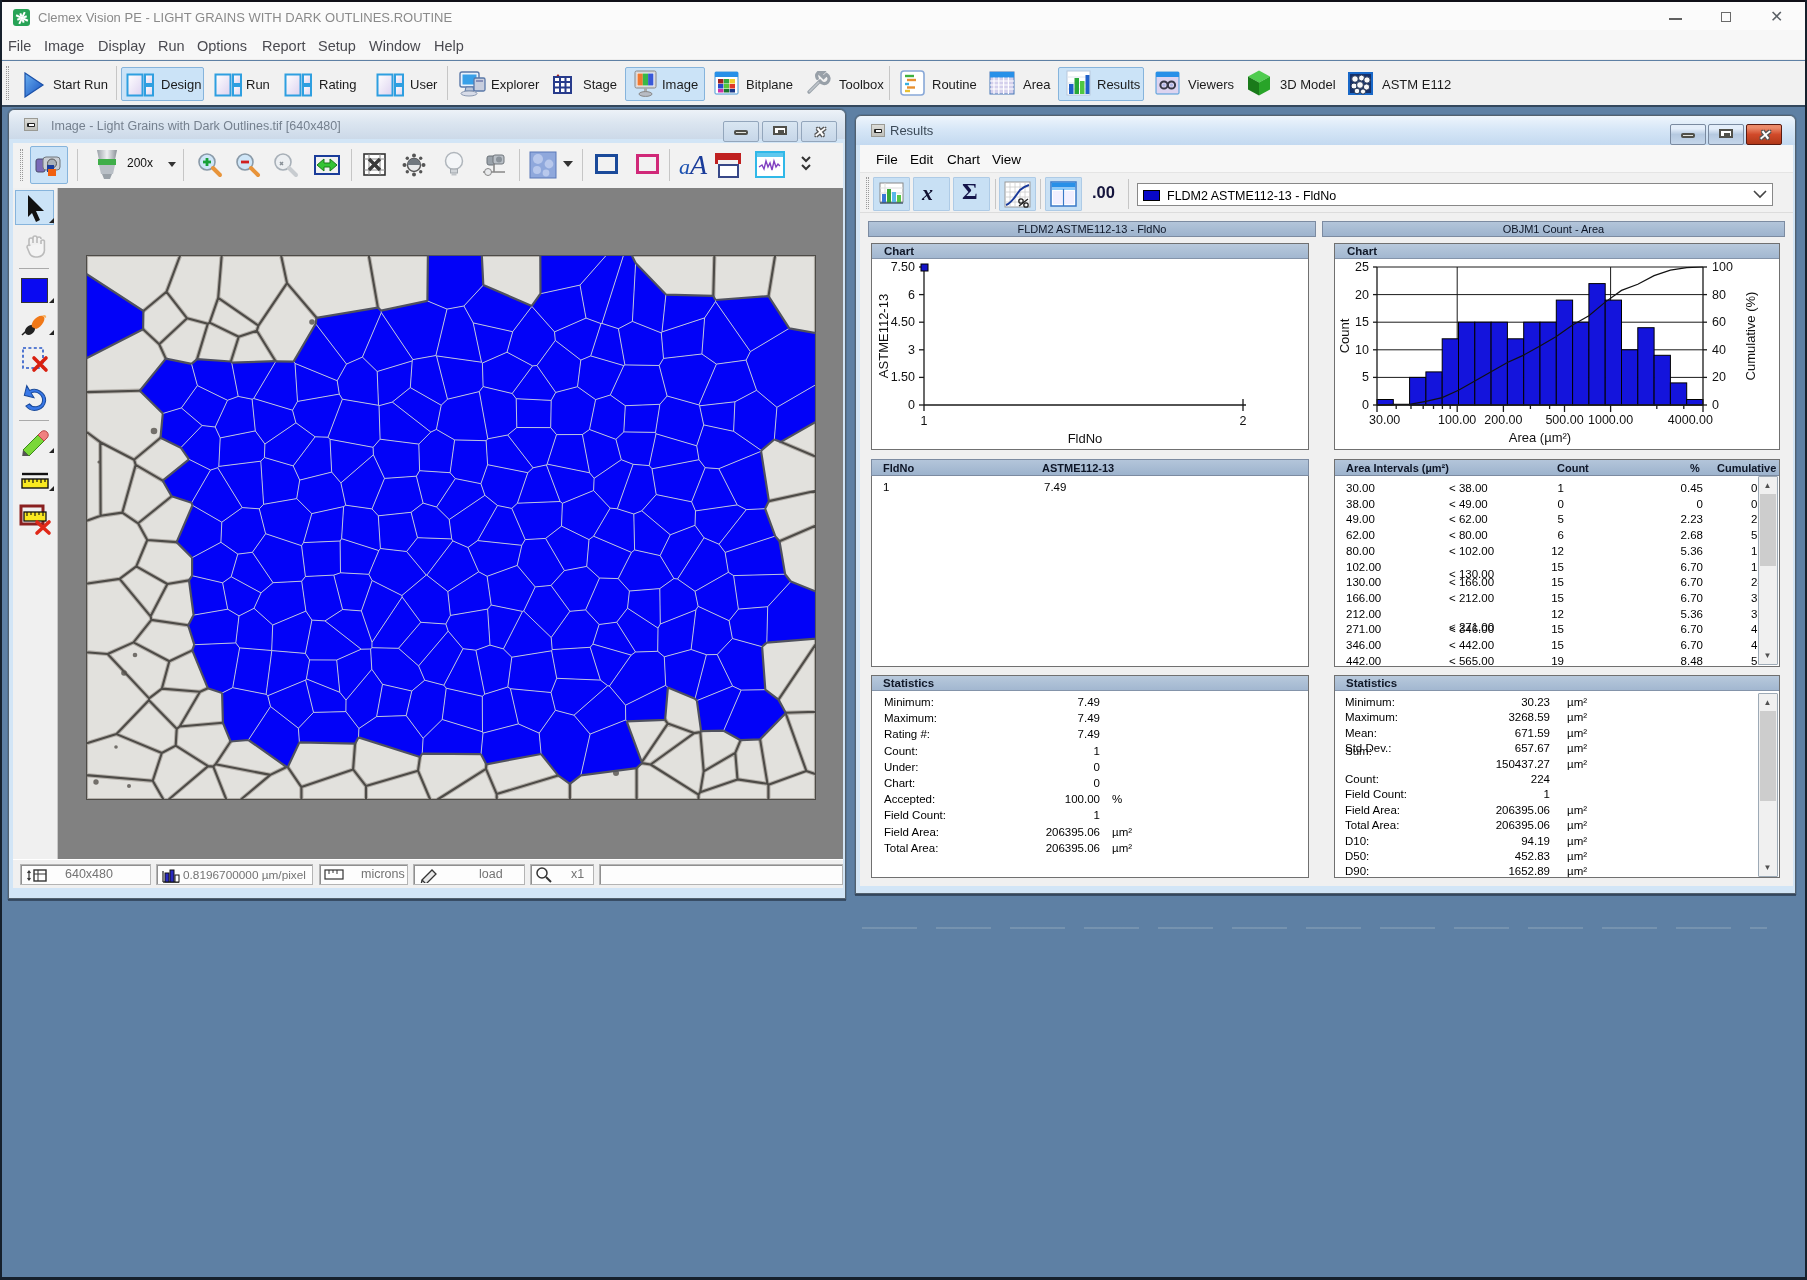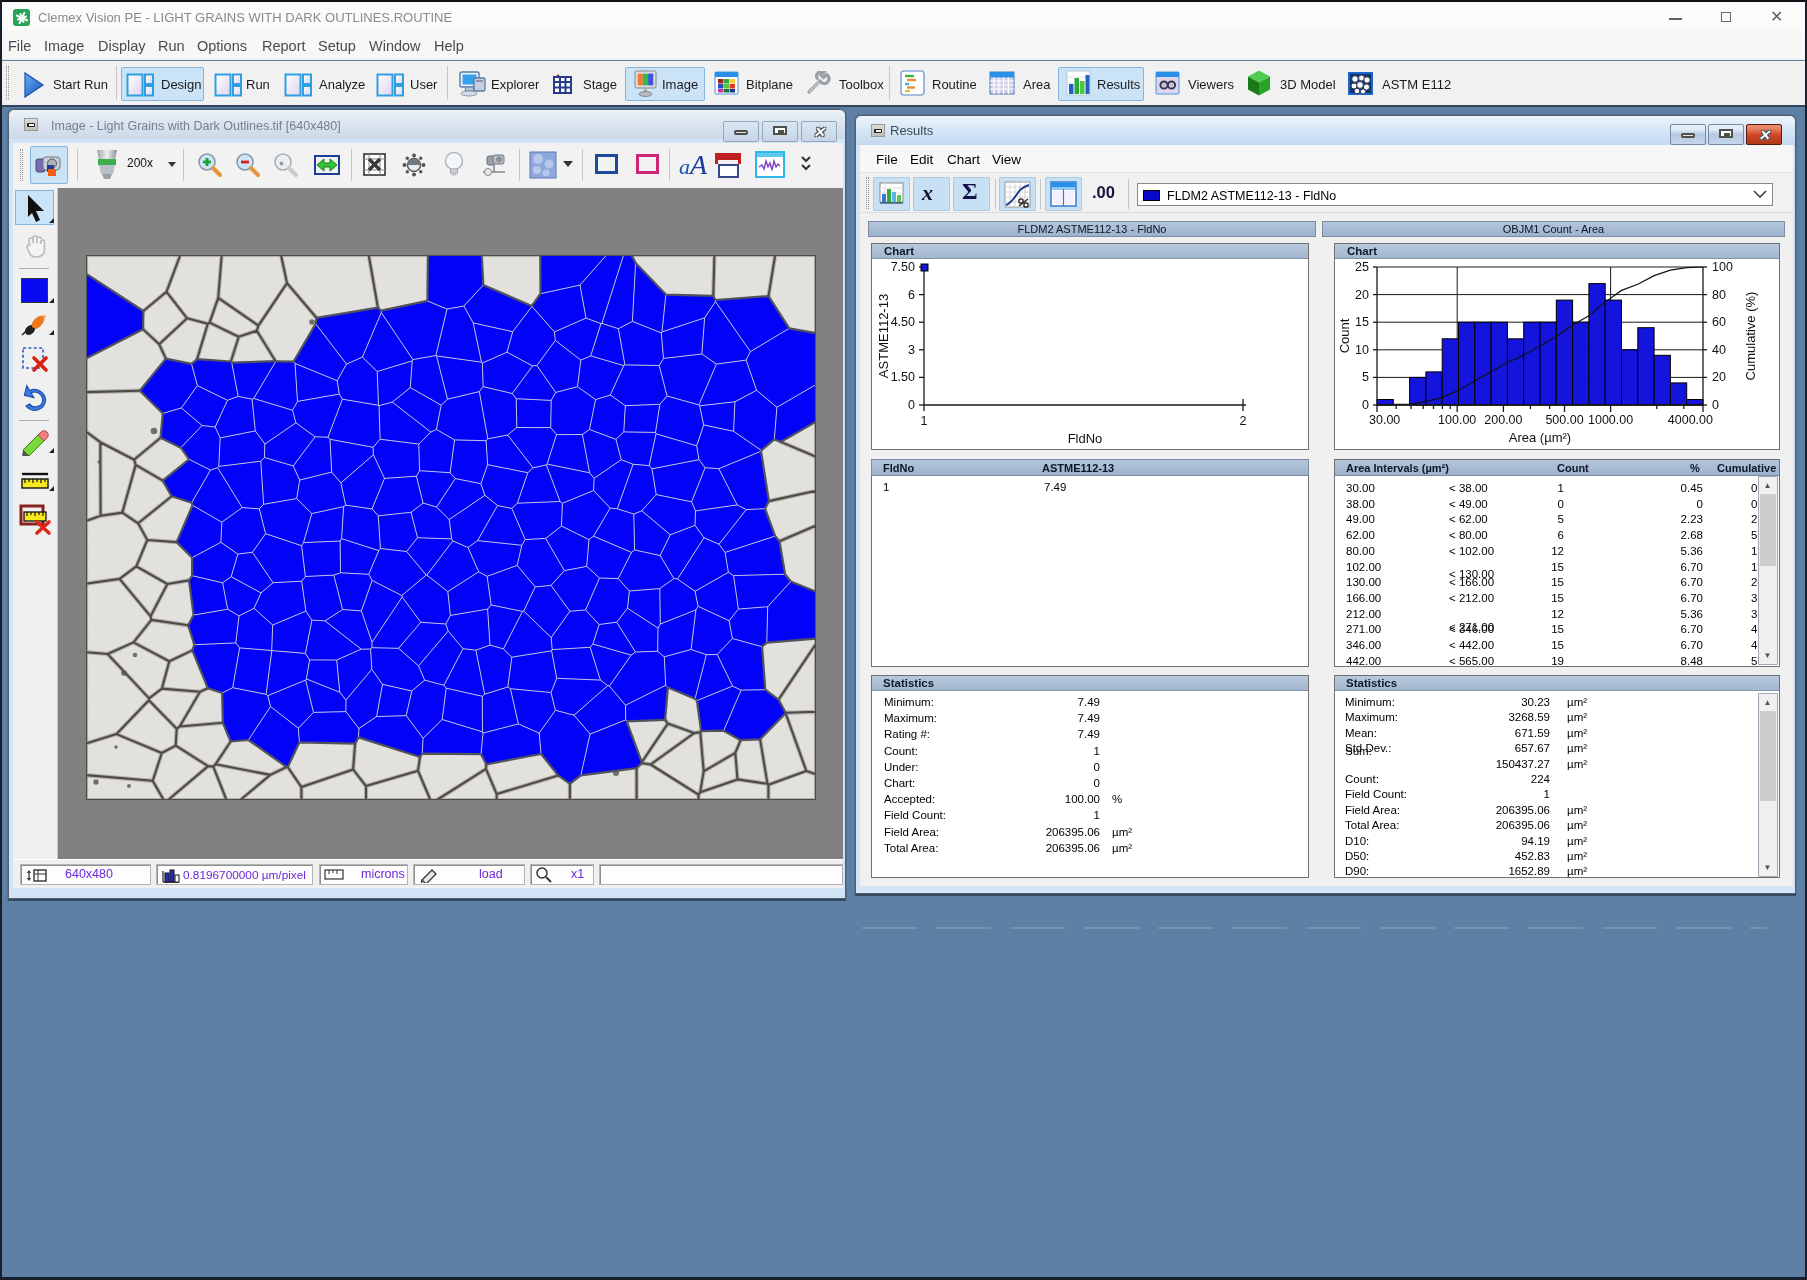--- a/index.html
+++ b/index.html
@@ -19,21 +19,21 @@
 .grest:after{content:"";position:absolute;left:3px;top:2px;width:6px;height:3px;background:#50504a}
 .gx{display:block;text-align:center;color:#fff;font-weight:bold;font-size:14px;line-height:20px;text-shadow:-1px -1px 0 #555,1px -1px 0 #555,-1px 1px 0 #555,1px 1px 0 #555}
 .hdr{background:linear-gradient(#b3c5da,#9db3cd);border:1px solid #7c8ba1;font-size:11px;color:#0d1526}
 .bhdr{background:linear-gradient(#b8c9dc,#a2b7d0);border-bottom:1px solid #8494aa;font-weight:bold;font-size:11.5px;color:#101828;padding:1px 0 0 12px;height:15px}
 .wbox{position:absolute;background:#fff;border:1px solid #707070}
 .r{position:absolute;font-size:11.5px;color:#000;white-space:pre}
 .ra{text-align:right}
 .sb{position:absolute;background:#f0f0f0;border:1px solid #9daab6;border-radius:1px}
 .sbtn{position:absolute;left:1px;width:15px;height:15px;background:#f0f0f0;color:#505050;font-size:8px;text-align:center;line-height:15px}
 .seg{position:absolute;top:4px;height:21px;background:#fdfdfd;border:1px solid #b4b4b4;box-shadow:inset 1px 1px 0 #8f8f8f}
-.segtxt{font-size:12.5px;color:#6d28d9;position:absolute;top:3px}
+.segtxt{font-size:12.5px;color:#737373;position:absolute;top:3px}
 </style></head>
 <body>
 
 <div class="abs" style="left:0;top:0;width:1807px;height:2px;background:#101018"></div>
 <div class="abs" style="left:0;top:0;width:2px;height:1280px;background:#16202c"></div>
 <div class="abs" style="left:1805px;top:0;width:2px;height:1280px;background:#16202c"></div>
 <div class="abs" style="left:0;top:1277px;width:1807px;height:3px;background:#16202c"></div>
 <div class="abs" style="left:2px;top:2px;width:1803px;height:28px;background:#fbfbfb"></div>
 <div class="abs" style="left:2px;top:30px;width:1803px;height:30px;background:#f7f7f7;border-bottom:1px solid #ececec"></div>
 <div class="abs" style="left:2px;top:61px;width:1803px;height:44px;background:#f1f1f1"></div>
@@ -98,21 +98,21 @@
     </g>
   </svg>
 <div class="abs tb-label" style="left:246px;top:77px">Run</div>
 <svg class="abs" style="left:284px;top:73px" width="28" height="24">
     <g stroke="#2e9fe0" stroke-width="2">
       <rect x="1.5" y="1.5" width="15" height="21" fill="url(#pw)"></rect>
       <rect x="19" y="1.5" width="8" height="9.5" fill="url(#pw)"></rect>
       <rect x="19" y="13" width="8" height="9.5" fill="url(#pw)"></rect>
     </g>
   </svg>
-<div class="abs tb-label" style="left:319px;top:77px">Analyze</div>
+<div class="abs tb-label" style="left:319px;top:77px">Rating</div>
 <svg class="abs" style="left:376px;top:73px" width="28" height="24">
     <g stroke="#2e9fe0" stroke-width="2">
       <rect x="1.5" y="1.5" width="15" height="21" fill="url(#pw)"></rect>
       <rect x="19" y="1.5" width="8" height="9.5" fill="url(#pw)"></rect>
       <rect x="19" y="13" width="8" height="9.5" fill="url(#pw)"></rect>
     </g>
   </svg>
 <div class="abs tb-label" style="left:410px;top:77px">User</div>
 <div class="vsep" style="left:447px"></div>
 <svg class="abs" style="left:458px;top:68px" width="30" height="30">

